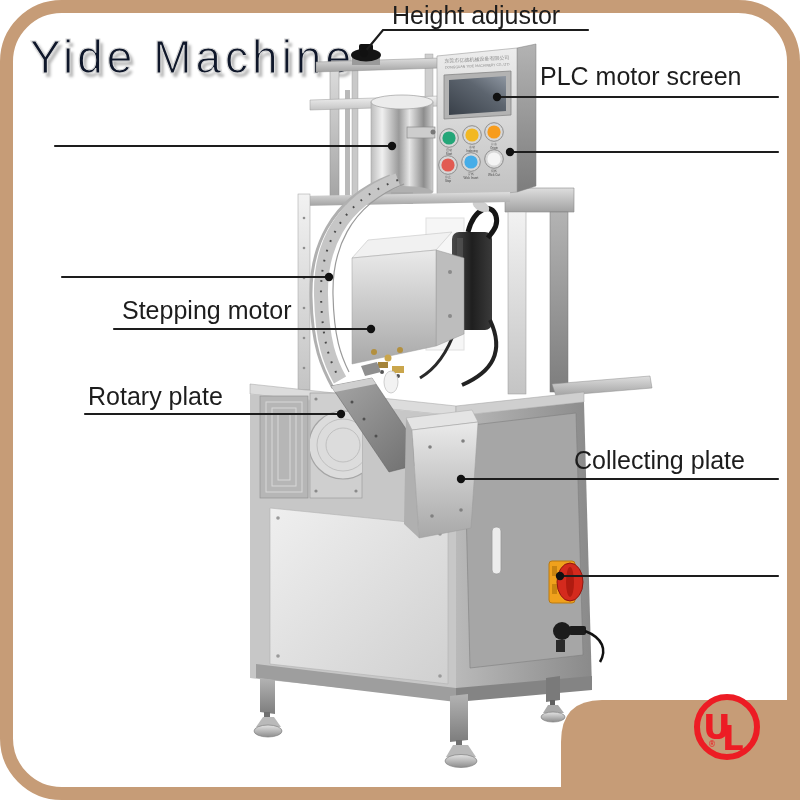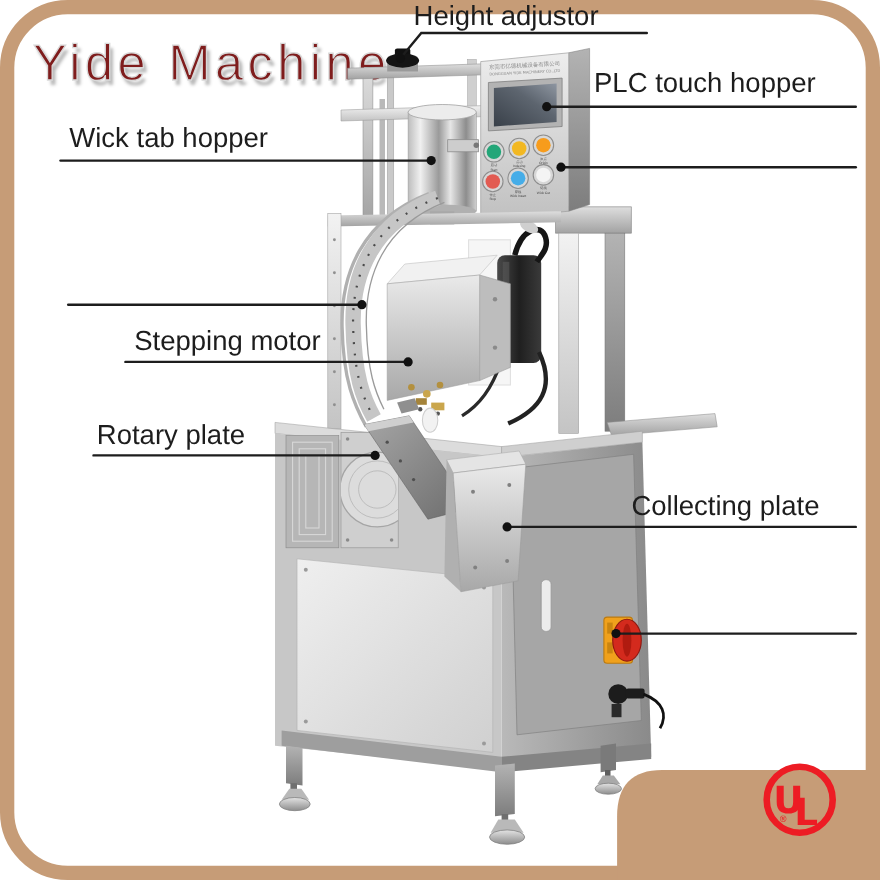--- a/index.html
+++ b/index.html
@@ -1,20 +1,20 @@
 <!DOCTYPE html>
 <html><head>
 <meta charset="utf-8">
 <style>
   html,body{margin:0;padding:0;background:#ffffff;}
   .stage{position:relative;width:800px;height:800px;background:#ffffff;overflow:hidden;
          font-family:"Liberation Sans",sans-serif;}
   .watermark{position:absolute;left:30px;top:30px;z-index:1;
              font:400 46px "Liberation Sans",sans-serif;letter-spacing:4px;
-             color:#7f1d1d;-webkit-text-stroke:1.2px #d9d9d9;
+             color:#0f172a;-webkit-text-stroke:1.2px #d9d9d9;
              text-shadow:3px 4px 3px #b6b6b6;white-space:nowrap;}
   svg.scene{position:absolute;left:0;top:0;z-index:2;}
   .callout{position:absolute;z-index:3;font:400 25px "Liberation Sans",sans-serif;
            color:#1d1d1d;white-space:nowrap;}
 </style>
 </head>
 <body>
 
 <div class="stage">
 
@@ -318,19 +318,18 @@
       <circle cx="392" cy="146" r="4.2"></circle>
         <circle cx="510" cy="152" r="4.2"></circle>
       <circle cx="329" cy="277" r="4.2"></circle>
         <circle cx="371" cy="329" r="4.2"></circle>
       <circle cx="341" cy="414" r="4.2"></circle>
         <circle cx="461" cy="479" r="4.2"></circle>
       <circle cx="560" cy="576" r="4.2"></circle>
     </g>
   </svg>
 
-  <div class="callout" style="left:376px;top:1px"><span>Height adjustor</span></div>
-  <div class="callout" style="left:540px;top:62px"><span>PLC touch hopper</span></div>
-  <div class="callout" style="left:63px;top:112px"><span>Wick tab hopper</span></div>
+  <div class="callout" style="left:392px;top:1px"><span>Height adjustor</span></div>
+  <div class="callout" style="left:540px;top:62px"><span>PLC motor screen</span></div>
   <div class="callout" style="left:88px;top:382px"><span>Rotary plate</span></div>
   <div class="callout" style="left:122px;top:296px"><span>Stepping motor</span></div>
   <div class="callout" style="left:574px;top:446px"><span>Collecting plate</span></div>
 </div>
 
 </body></html>

